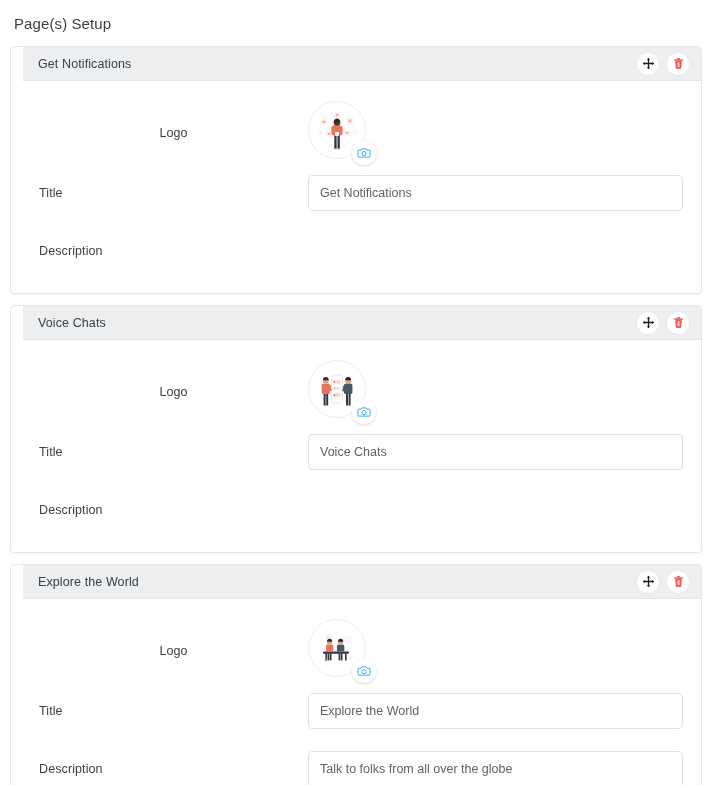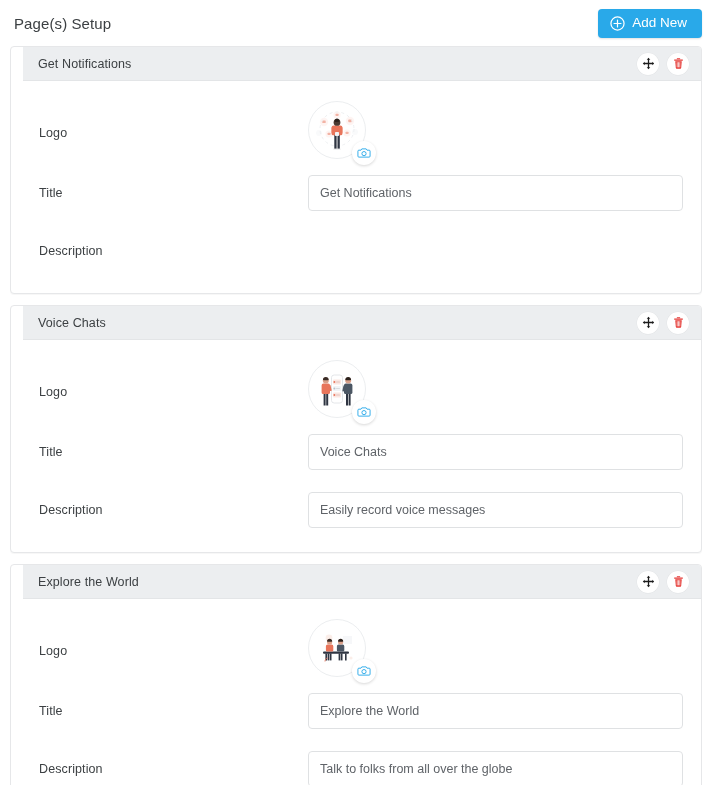--- a/index.html
+++ b/index.html
@@ -107,21 +107,21 @@
 
   .card-body {
     padding: 14px 18px 20px 16px;
   }
 
   .form-row {
     display: flex;
     align-items: center;
     min-height: 44px;
   }
-  .form-row.logo-row { min-height: 76px; }
+  .form-row.logo-row { min-height: 76px; text-align: center; }
   .form-label {
     width: 269px;
     flex: 0 0 269px;
     font-size: 12.5px;
     color: #3c4043;
     letter-spacing: .1px;
   }
   .form-control-wrap {
     flex: 1 1 auto;
   }
@@ -174,29 +174,20 @@
   }
   .camera-badge svg { display: block; }
 </style>
 </head>
 <body>
 
 <div class="page">
 
   <div class="topbar">
     <div class="page-title">Page(s) Setup</div>
-    <button class="add-new-btn">
-      <span class="plus-circle">
-        <svg width="15" height="15" viewBox="0 0 16 16">
-          <circle cx="8" cy="8" r="7" fill="none" stroke="#ffffff" stroke-width="1.3"></circle>
-          <path d="M8 4.3V11.7M4.3 8H11.7" stroke="#ffffff" stroke-width="1.3" stroke-linecap="round"></path>
-        </svg>
-      </span>
-      <span>Add New</span>
-    </button>
   </div>
 
   <div class="cards">
 
     <div class="card">
       <div class="card-header">
         <div class="card-header-title">Get Notifications</div>
         <div class="card-header-actions">
           <span class="icon-circle">
             <svg width="13" height="13" viewBox="0 0 16 16">
@@ -348,23 +339,20 @@
 
         <div class="form-row">
           <div class="form-label">Title</div>
           <div class="form-control-wrap">
             <input class="text-input" type="text" value="Voice Chats" style="">
           </div>
         </div>
 
         <div class="form-row" style="margin-top:14px;">
           <div class="form-label">Description</div>
-          <div class="form-control-wrap">
-            <input class="text-input" type="text" value="Easily record voice messages" style="">
-          </div>
         </div>
 
       </div>
     </div>
 
     <div class="card">
       <div class="card-header">
         <div class="card-header-title">Explore the World</div>
         <div class="card-header-actions">
           <span class="icon-circle">

